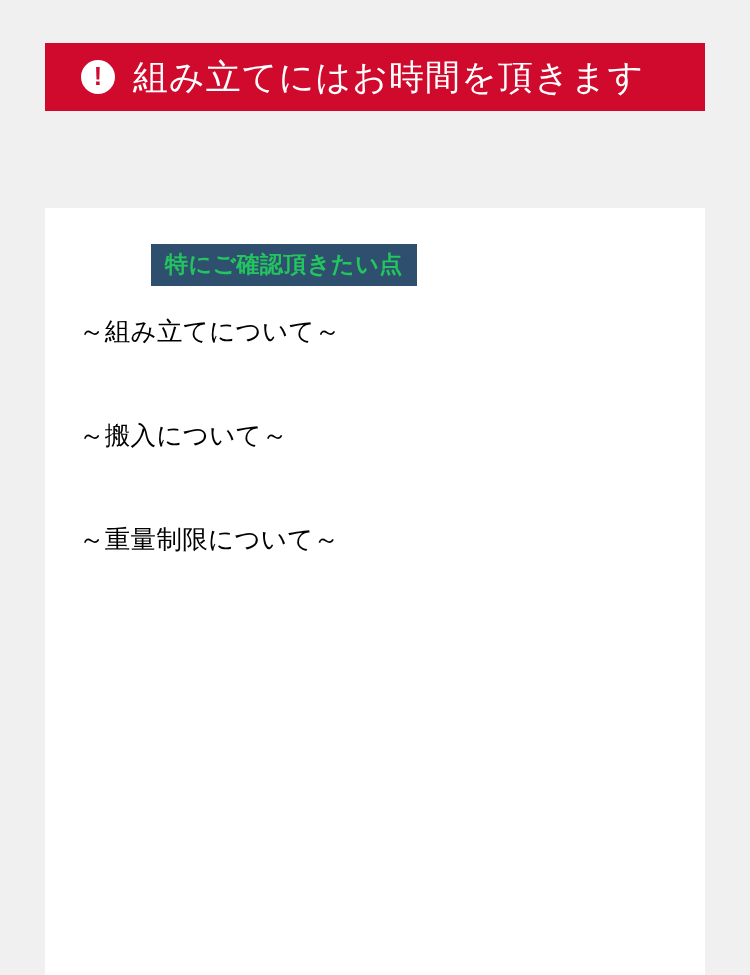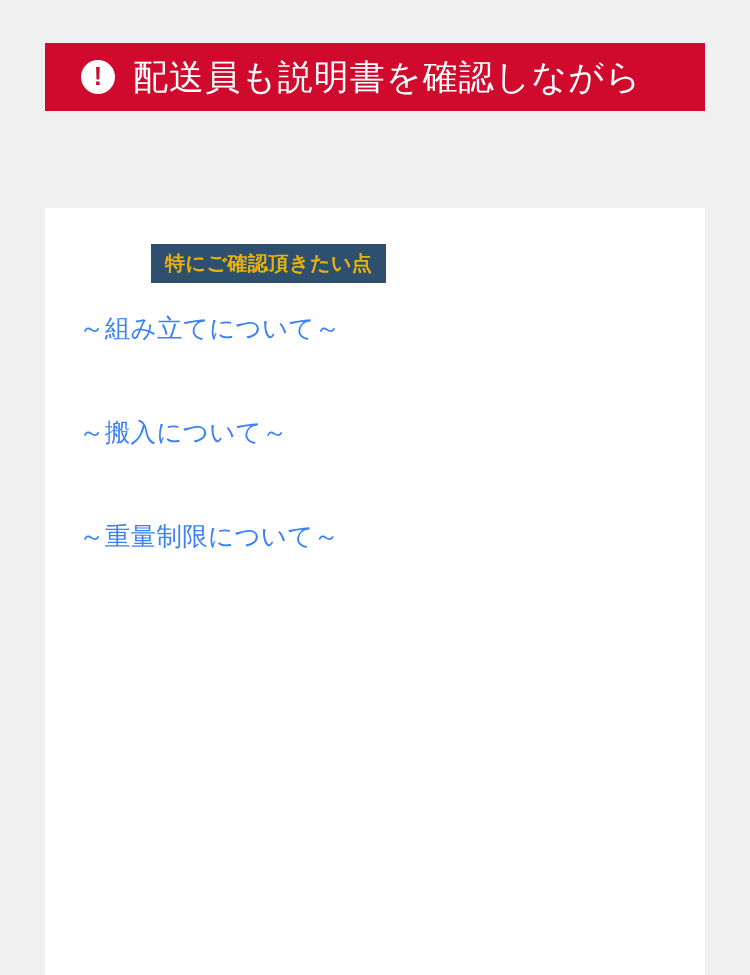--- a/index.html
+++ b/index.html
@@ -65,54 +65,54 @@
     height: 767px;
     background: #ffffff;
     box-sizing: border-box;
     padding: 36px 34px 0 34px;
     overflow: hidden;
   }
 
   .section-chip {
     display: inline-block;
     background: #2f4f6f;
-    color: #eab308;
+    color: #22c55e;
     font-family: "Liberation Sans", sans-serif;
     font-weight: bold;
-    font-size: 20px;
+    font-size: 23px;
     line-height: 1;
     padding: 9px 14px 10px 14px;
     margin-left: 72px;
     letter-spacing: 0.5px;
   }
 
   .body-text {
     margin-top: 26px;
-    color: #3b82f6;
+    color: #000000;
     font-size: 25.5px;
     line-height: 39px;
     letter-spacing: 0.3px;
     white-space: pre-wrap;
     font-family: "Liberation Serif", "DejaVu Serif", serif;
   }
   .body-text + .body-text {
     margin-top: 0;
   }
   .spacer-line {
     height: 39px;
   }
 </style>
 </head>
 <body>
 
 <div class="page">
 
   <div class="banner">
     <div class="banner-icon">!</div>
-    <div class="banner-title">配送員も説明書を確認しながら</div>
+    <div class="banner-title">組み立てにはお時間を頂きます</div>
   </div>
 
   <div class="card">
 
     <div class="section-chip">特にご確認頂きたい点</div>
 
     <div class="body-text">～組み立てについて～</div>
 
     <div class="spacer-line"></div>
 

